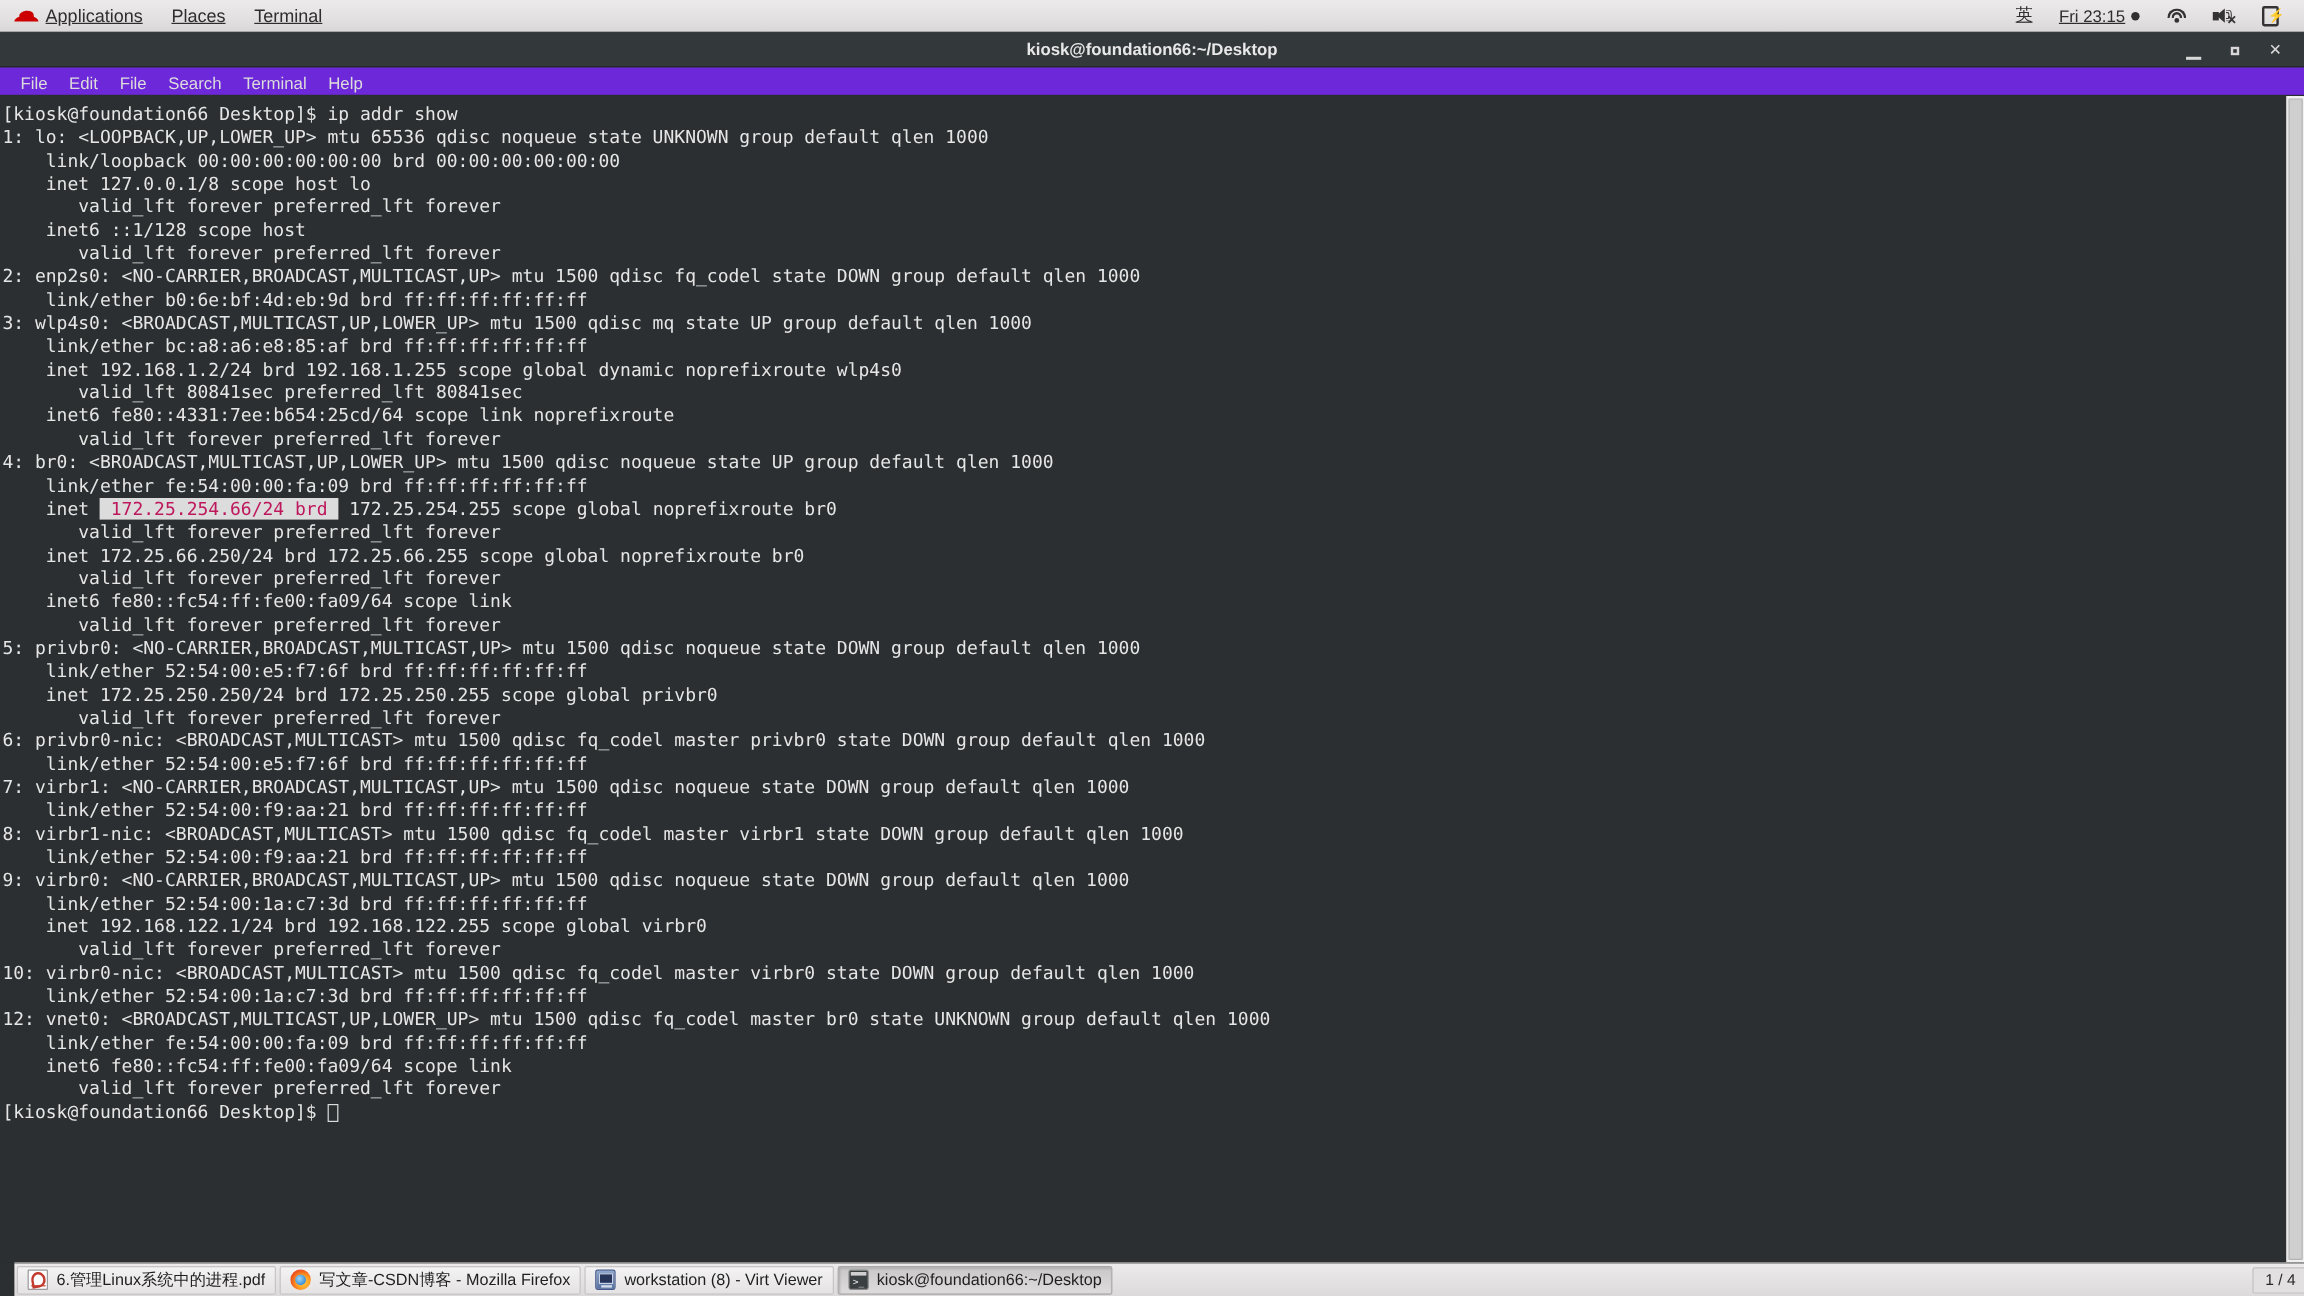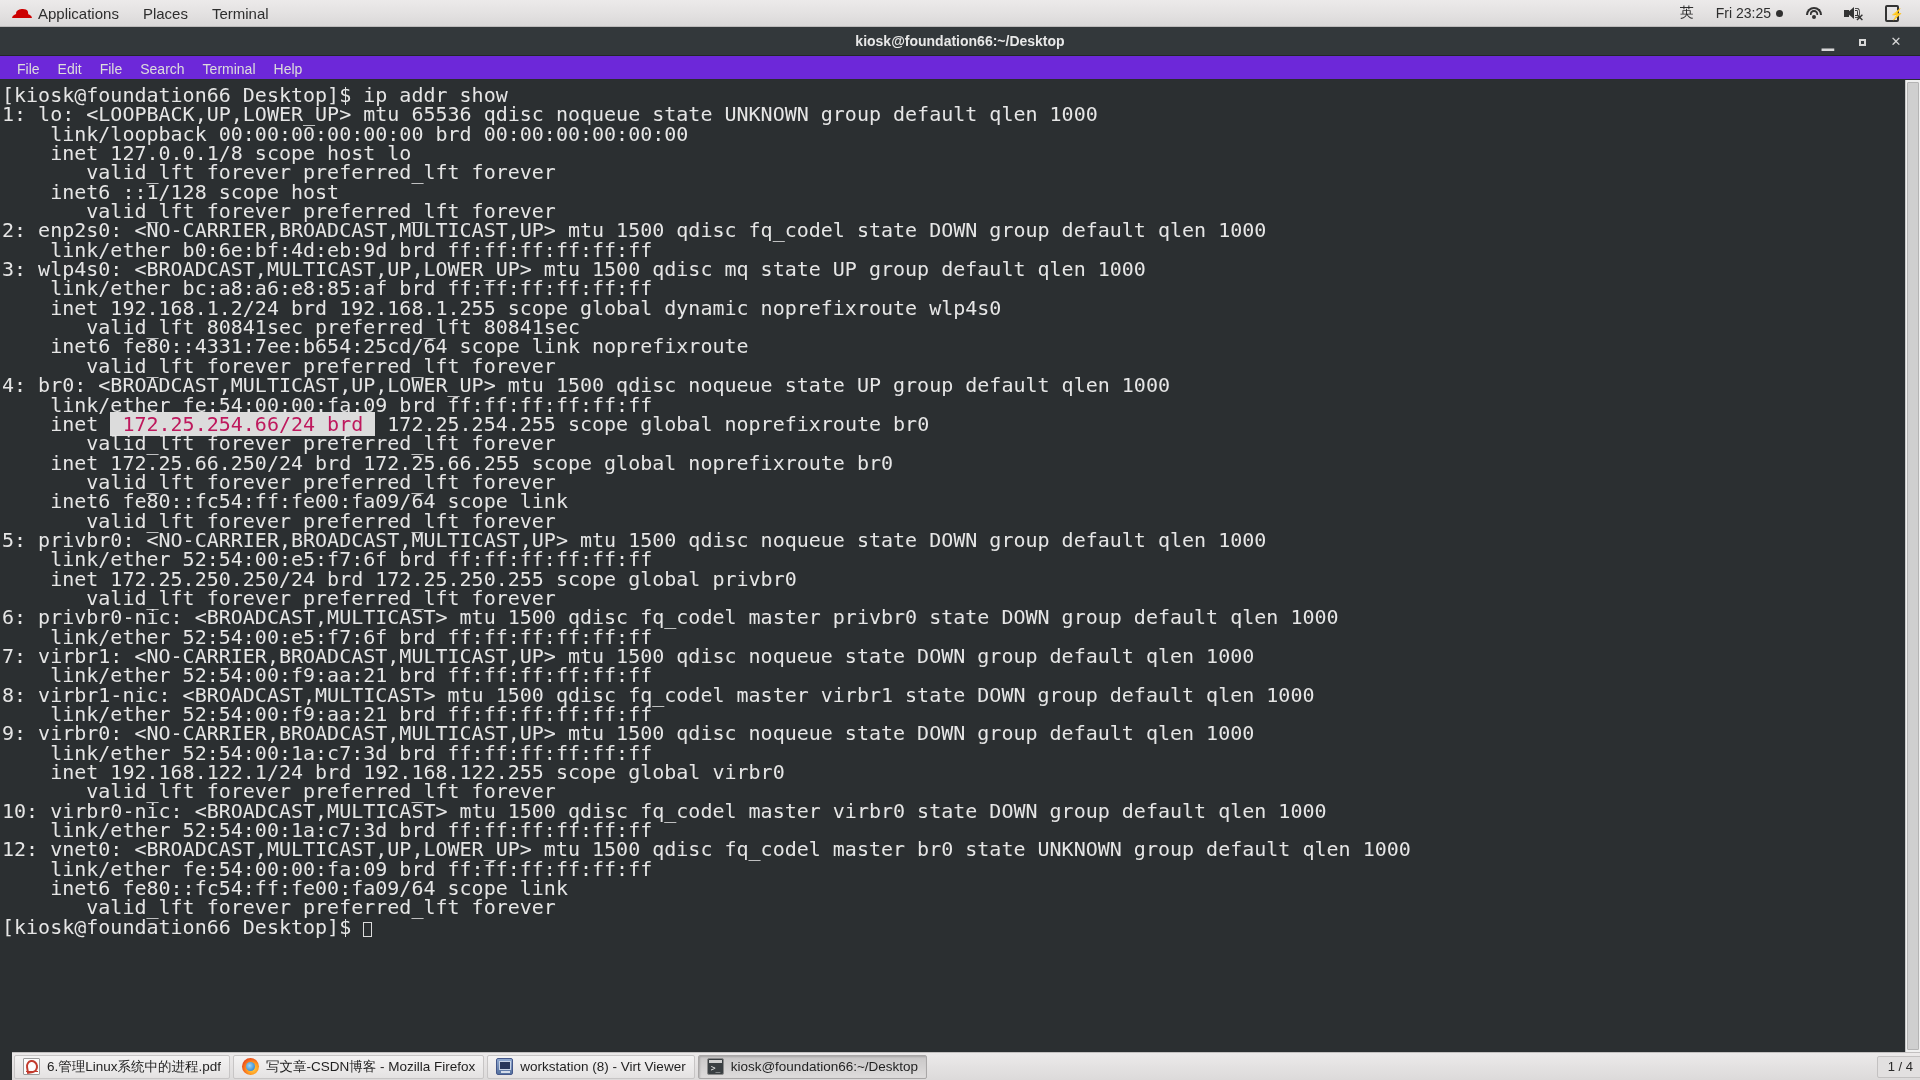--- a/index.html
+++ b/index.html
@@ -10,21 +10,21 @@
     font-family: "Liberation Sans", sans-serif;
   }
 
   
   #top-panel {
     position: absolute; top: 0; left: 0;
     width: 1920px; height: 27px;
     background: linear-gradient(to bottom, #eceaea 0%, #e3e1e1 55%, #dad8d8 100%);
     border-bottom: 1px solid #bdbbbb;
     display: flex; align-items: center;
-    font-size: 15px; color: #2e2e2e;
+    font-size: 15px; color: #2e2e2e; text-decoration: underline;
   }
   .panel-menu {
     display: flex; align-items: center; gap: 6px;
     padding: 0 12px; height: 27px;
     cursor: default;
   }
   #redhat-icon { width: 20px; height: 14px; position: relative; display:inline-block; }
   #redhat-icon .hat-brim {
     position: absolute; left: 0; bottom: 2px; width: 20px; height: 5px;
     background: #cc0000; border-radius: 50%/100% 100% 0 0;
@@ -112,21 +112,21 @@
     color:#dcdcdc; font-size:14px; padding:2px 9px; cursor:default;
     font-family:"Liberation Sans", sans-serif;
   }
 
   #term-body {
     flex:1; position:relative; background:#2b2f31; overflow:hidden; display:flex;
   }
   #term-text {
     flex:1;
     font-family:"DejaVu Sans Mono", "Liberation Mono", monospace;
-    font-size:20px; line-height:19.35px;
+    font-size:15px; line-height:19.35px;
     color:#e6e6e6;
     padding:6px 0 16px 2px;
     white-space:pre;
     letter-spacing:0px;
   }
   #term-text .ln { height:19.35px; }
   .sel {
     background:#dcdcdc; color:#be185d;
   }
   .cursor {
@@ -225,21 +225,21 @@
   </div>
   <div class="panel-menu">
     <span>Terminal</span>
   </div>
 
   <div id="panel-right">
     <div class="panel-right-item">
       <span>英</span>
     </div>
     <div class="panel-right-item">
-      <span>Fri 23:25</span>
+      <span>Fri 23:15</span>
       <span class="rec-dot"></span>
     </div>
     <div class="panel-right-item">
       <span class="ic wifi-icon">
         <i class="a"></i>
           <i class="b"></i>
           <i class="c"></i>
       </span>
     </div>
     <div class="panel-right-item">

